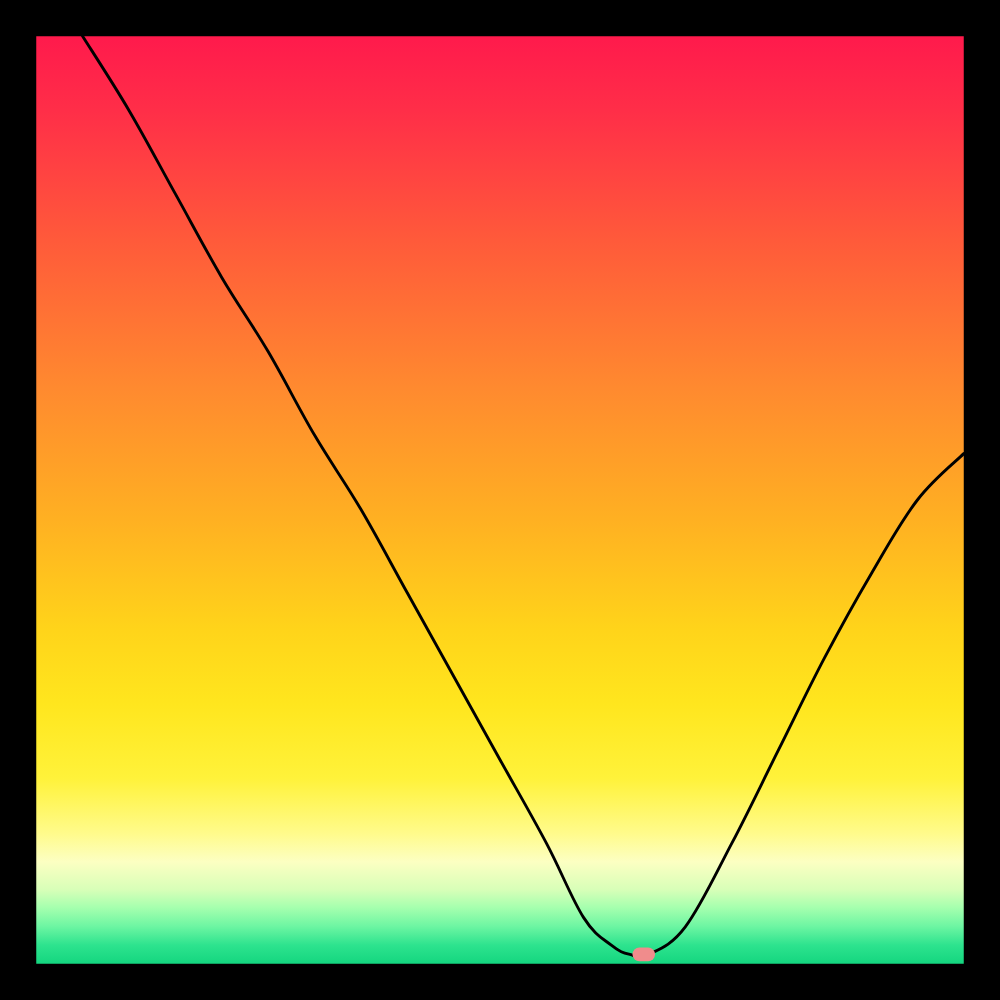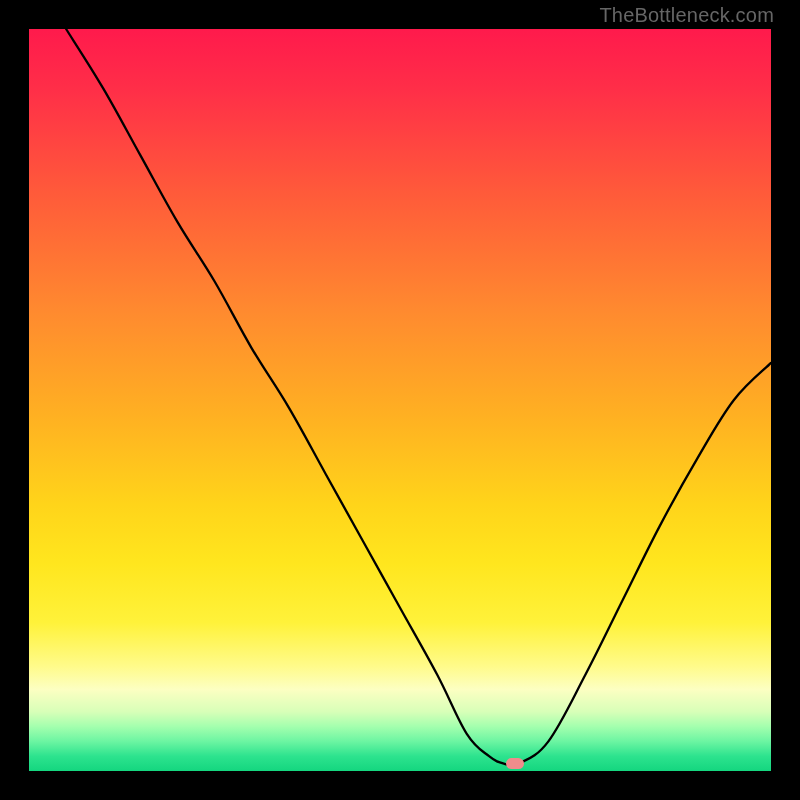--- a/index.html
+++ b/index.html
@@ -60,20 +60,19 @@
     font-weight: 400;
     letter-spacing: 0.2px;
     user-select: none;
     white-space: nowrap;
   }
 </style>
 </head>
 <body>
 
 <div class="frame">
-  <div class="watermark">TheBottleneck.com</div>
   <div class="plot-area">
     <svg id="chart-svg" viewBox="0 0 742 742" preserveAspectRatio="none">
         <path d="M 37.10 0.00 C 43.78 10.68, 60.84 36.65, 74.20 59.36 C 87.56 82.07, 97.94 102.10, 111.30 126.14 C 124.66 150.18, 135.04 170.21, 148.40 192.92 C 161.76 215.63, 172.14 229.57, 185.50 252.28 C 198.86 274.99, 209.24 296.35, 222.60 319.06 C 235.96 341.77, 246.34 355.71, 259.70 378.42 C 273.06 401.13, 283.44 421.16, 296.80 445.20 C 310.16 469.24, 320.54 487.94, 333.90 511.98 C 347.26 536.02, 357.64 554.72, 371.00 578.76 C 384.36 602.80, 396.08 622.83, 408.10 645.54 C 420.12 668.25, 428.43 690.21, 437.78 704.90 C 447.13 719.59, 453.36 721.82, 460.04 727.16 C 466.72 732.50, 469.54 733.24, 474.88 734.58 C 480.22 735.92, 481.71 738.59, 489.72 734.58 C 497.73 730.57, 507.38 728.35, 519.40 712.32 C 531.42 696.29, 543.14 670.92, 556.50 645.54 C 569.86 620.16, 580.24 598.05, 593.60 571.34 C 606.96 544.63, 617.34 522.52, 630.70 497.14 C 644.06 471.76, 654.44 453.07, 667.80 430.36 C 681.16 407.65, 691.54 388.36, 704.90 371.00 C 718.26 353.64, 735.32 340.58, 742.00 333.90 " fill="none" stroke="#000000" stroke-width="2.3" stroke-linecap="round"></path>
         <rect x="477.01" y="729.08" width="18" height="11" rx="5.5" ry="5.5" fill="#f08c8c" stroke="#e07272" stroke-width="0"></rect>
       </svg>
   </div>
 </div>
 
 </body></html>

